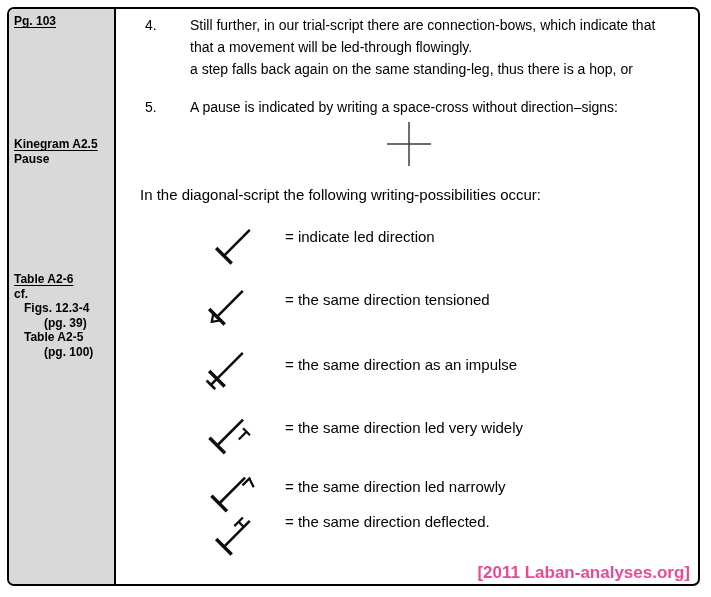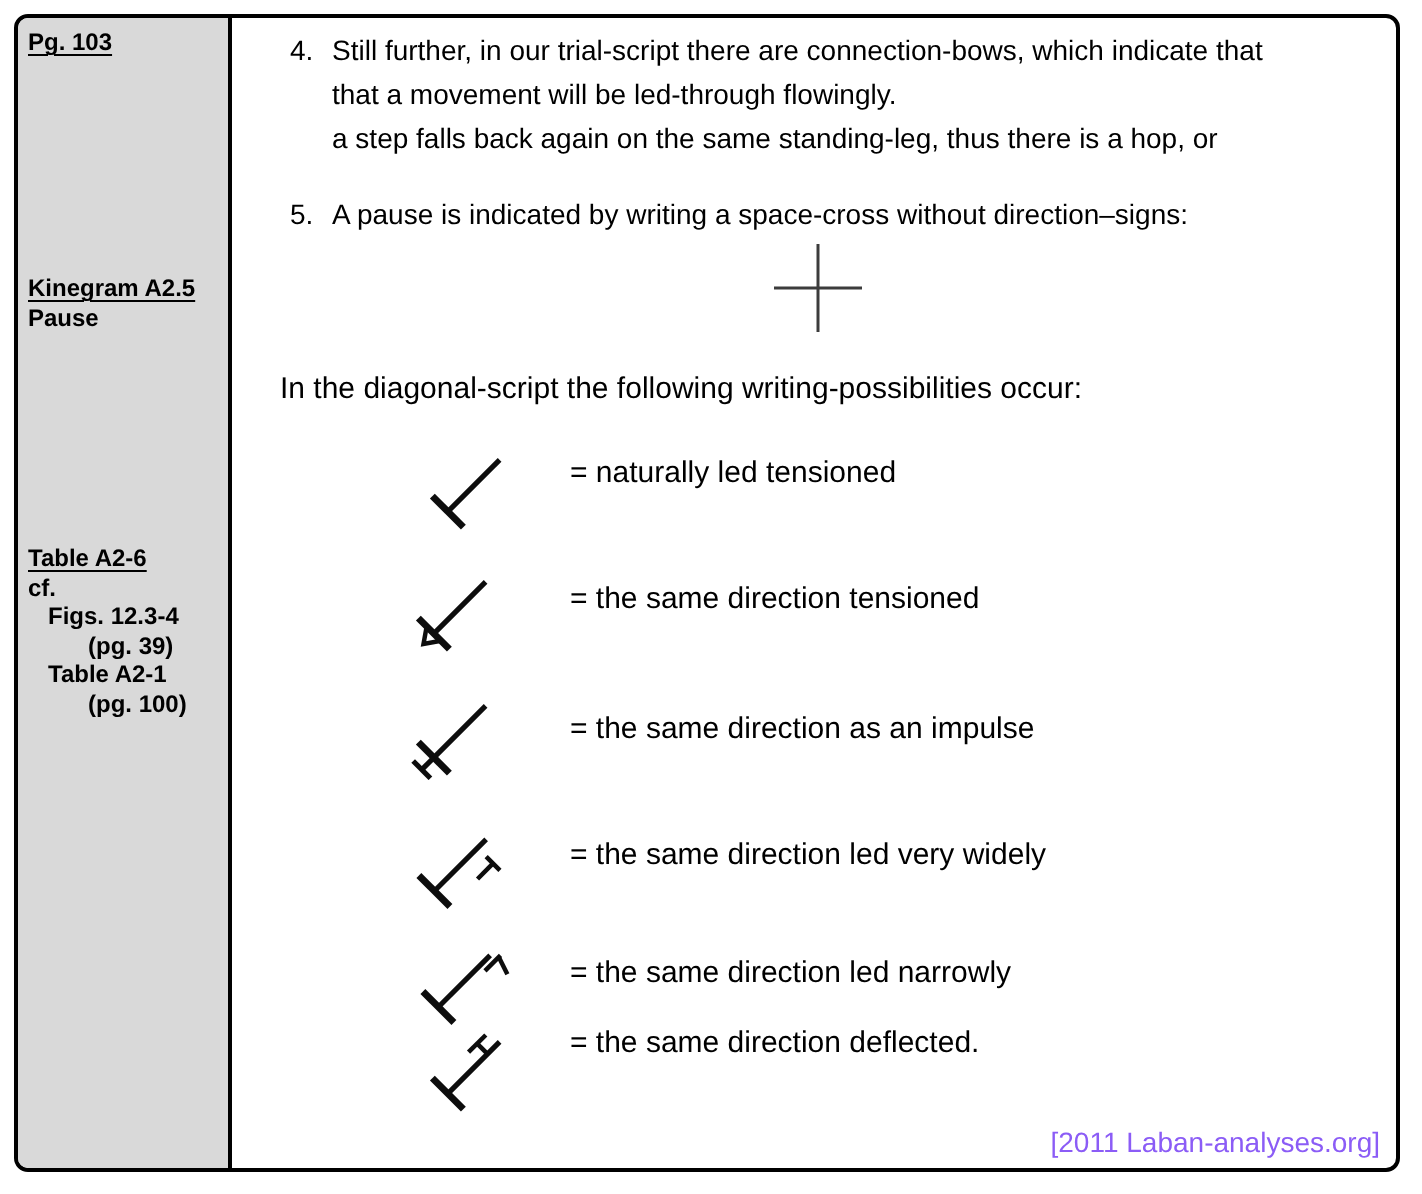--- a/index.html
+++ b/index.html
@@ -19,29 +19,29 @@
   }
   .sb-block{position:absolute;left:5px;right:2px;}
   .sb-line{font-size:12px;font-weight:bold;line-height:14.5px;white-space:nowrap;}
   .u{text-decoration:underline;text-decoration-thickness:1.4px;text-underline-offset:2px;}
   .ind1{padding-left:10px;}
   .ind2{padding-left:30px;}
   
   .content{position:absolute;left:107px;top:0;right:0;bottom:0;}
   .item{position:absolute;left:0;right:2px;}
   .num{position:absolute;left:29px;top:0;font-size:14px;line-height:22px;}
-  .itext{margin-left:50px;font-size:14px;line-height:22px;white-space:nowrap;}
+  .itext{margin-left:74px;font-size:14px;line-height:22px;white-space:nowrap;}
   .intro{position:absolute;left:6px;top:175px;font-size:15px;line-height:22px;white-space:nowrap;margin-left:18px;}
   .cross{position:absolute;left:270px;top:112px;}
   .kin{position:absolute;}
   .kin line, .kin polyline{stroke:#0d0d0d;fill:none;}
   .row-label{position:absolute;font-size:15px;line-height:22px;white-space:nowrap;}
   .footer{
     position:absolute;right:8px;top:554px;
-    font-size:14px;font-weight:normal;color:#8b5cf6;white-space:nowrap;
+    font-size:17px;font-weight:bold;color:#ec4899;white-space:nowrap;
   }
 </style>
 </head>
 <body>
 
 <div class="stage">
   <div class="frame">
 
     <aside class="sidebar">
       <div class="sb-block" style="top:5px">
@@ -49,21 +49,21 @@
       </div>
       <div class="sb-block" style="top:128px">
         <div class="sb-line u">Kinegram A2.5</div>
         <div class="sb-line">Pause</div>
       </div>
       <div class="sb-block" style="top:263px">
         <div class="sb-line u">Table A2-6</div>
         <div class="sb-line">cf.</div>
         <div class="sb-line ind1">Figs. 12.3-4</div>
         <div class="sb-line ind2">(pg. 39)</div>
-        <div class="sb-line ind1">Table A2-1</div>
+        <div class="sb-line ind1">Table A2-5</div>
         <div class="sb-line ind2">(pg. 100)</div>
       </div>
     </aside>
 
     <main class="content">
 
       <div class="item" style="top:5px">
         <span class="num">4.</span>
         <div class="itext">
           <div>Still further, in our trial-script there are connection-bows, which indicate that</div>
@@ -83,21 +83,21 @@
         <line x1="1" y1="23" x2="45" y2="23" stroke="#3c3c3c" stroke-width="1.5"></line>
         <line x1="23" y1="1" x2="23" y2="45" stroke="#3c3c3c" stroke-width="1.5"></line>
       </svg>
 
       <div class="intro">In the diagonal-script the following writing-possibilities occur:</div>
 
       <svg class="kin" style="left:95px;top:208px" width="50" height="50" viewBox="0 0 58 58">
         <line x1="15" y1="45" x2="45" y2="15" stroke-width="3"></line>
         <line x1="6" y1="36" x2="24" y2="54" stroke-width="4"></line>
       </svg>
-      <div class="row-label" style="left:169px;top:217px">= naturally led tensioned</div>
+      <div class="row-label" style="left:169px;top:217px">= indicate led direction</div>
 
       <svg class="kin" style="left:88px;top:269px" width="50" height="50" viewBox="0 0 58 58">
         <line x1="15" y1="45" x2="45" y2="15" stroke-width="3"></line>
         <line x1="6" y1="36" x2="24" y2="54" stroke-width="4"></line>
         <polyline points="20,49 9,51 11,40" stroke-width="2.6"></polyline>
       </svg>
       <div class="row-label" style="left:169px;top:280px">= the same direction tensioned</div>
 
       <svg class="kin" style="left:88px;top:331px" width="50" height="50" viewBox="0 0 58 58">
         <line x1="15" y1="45" x2="45" y2="15" stroke-width="3"></line>

